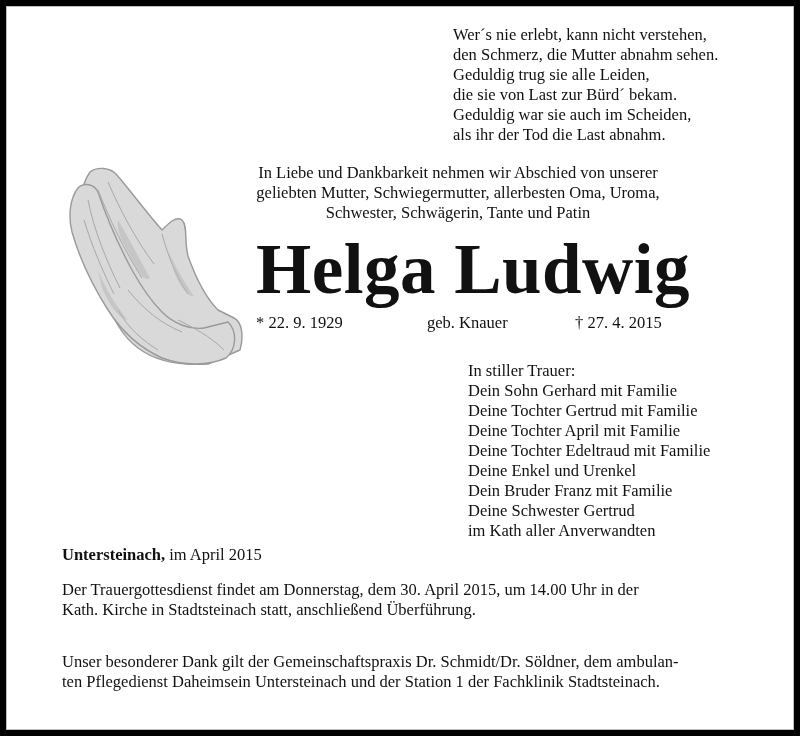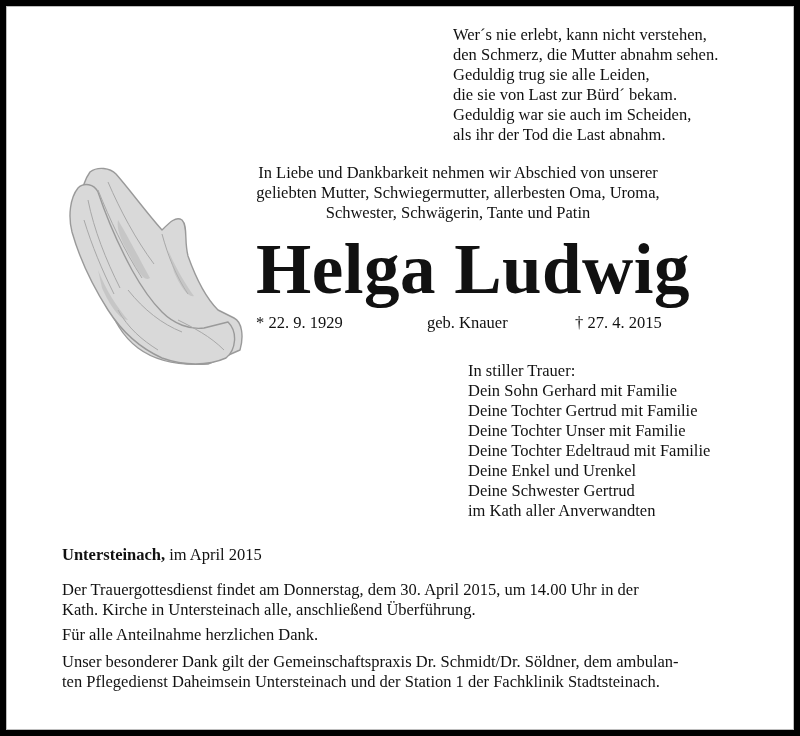--- a/index.html
+++ b/index.html
@@ -96,34 +96,34 @@
   <div class="abs name">Helga Ludwig</div>
 
   <div class="abs txt birth">* 22. 9. 1929</div>
   <div class="abs txt maiden">geb. Knauer</div>
   <div class="abs txt death">† 27. 4. 2015</div>
 
   <div class="abs txt mourners">
     <div>In stiller Trauer:</div>
     <div><span>Dein Sohn </span><b>Gerhard</b><span> mit Familie</span></div>
     <div><span>Deine Tochter </span><b>Gertrud</b><span> mit Familie</span></div>
-    <div><span>Deine Tochter </span><b>Unser</b><span> mit Familie</span></div>
+    <div><span>Deine Tochter </span><b>April</b><span> mit Familie</span></div>
     <div><span>Deine Tochter </span><b>Edeltraud</b><span> mit Familie</span></div>
     <div><span>Deine Enkel und Urenkel</span><b></b><span></span></div>
+    <div><span>Dein Bruder </span><b>Franz</b><span> mit Familie</span></div>
     <div><span>Deine Schwester </span><b>Gertrud</b><span></span></div>
     <div>im Kath aller Anverwandten</div>
   </div>
 
   <div class="abs txt place"><b>Untersteinach,</b><span> im April 2015</span></div>
 
   <div class="abs txt service">
     <div>Der Trauergottesdienst findet am Donnerstag, dem 30. April 2015, um 14.00 Uhr in der</div>
-    <div>Kath. Kirche in Untersteinach alle, anschließend Überführung.</div>
+    <div>Kath. Kirche in Stadtsteinach statt, anschließend Überführung.</div>
   </div>
 
-  <div class="abs txt thanks">Für alle Anteilnahme herzlichen Dank.</div>
 
   <div class="abs txt special">
     <div>Unser besonderer Dank gilt der Gemeinschaftspraxis Dr. Schmidt/Dr. Söldner, dem ambulan-</div>
     <div>ten Pflegedienst Daheimsein Untersteinach und der Station 1 der Fachklinik Stadtsteinach.</div>
   </div>
 
 </div>
 
 </body></html>

